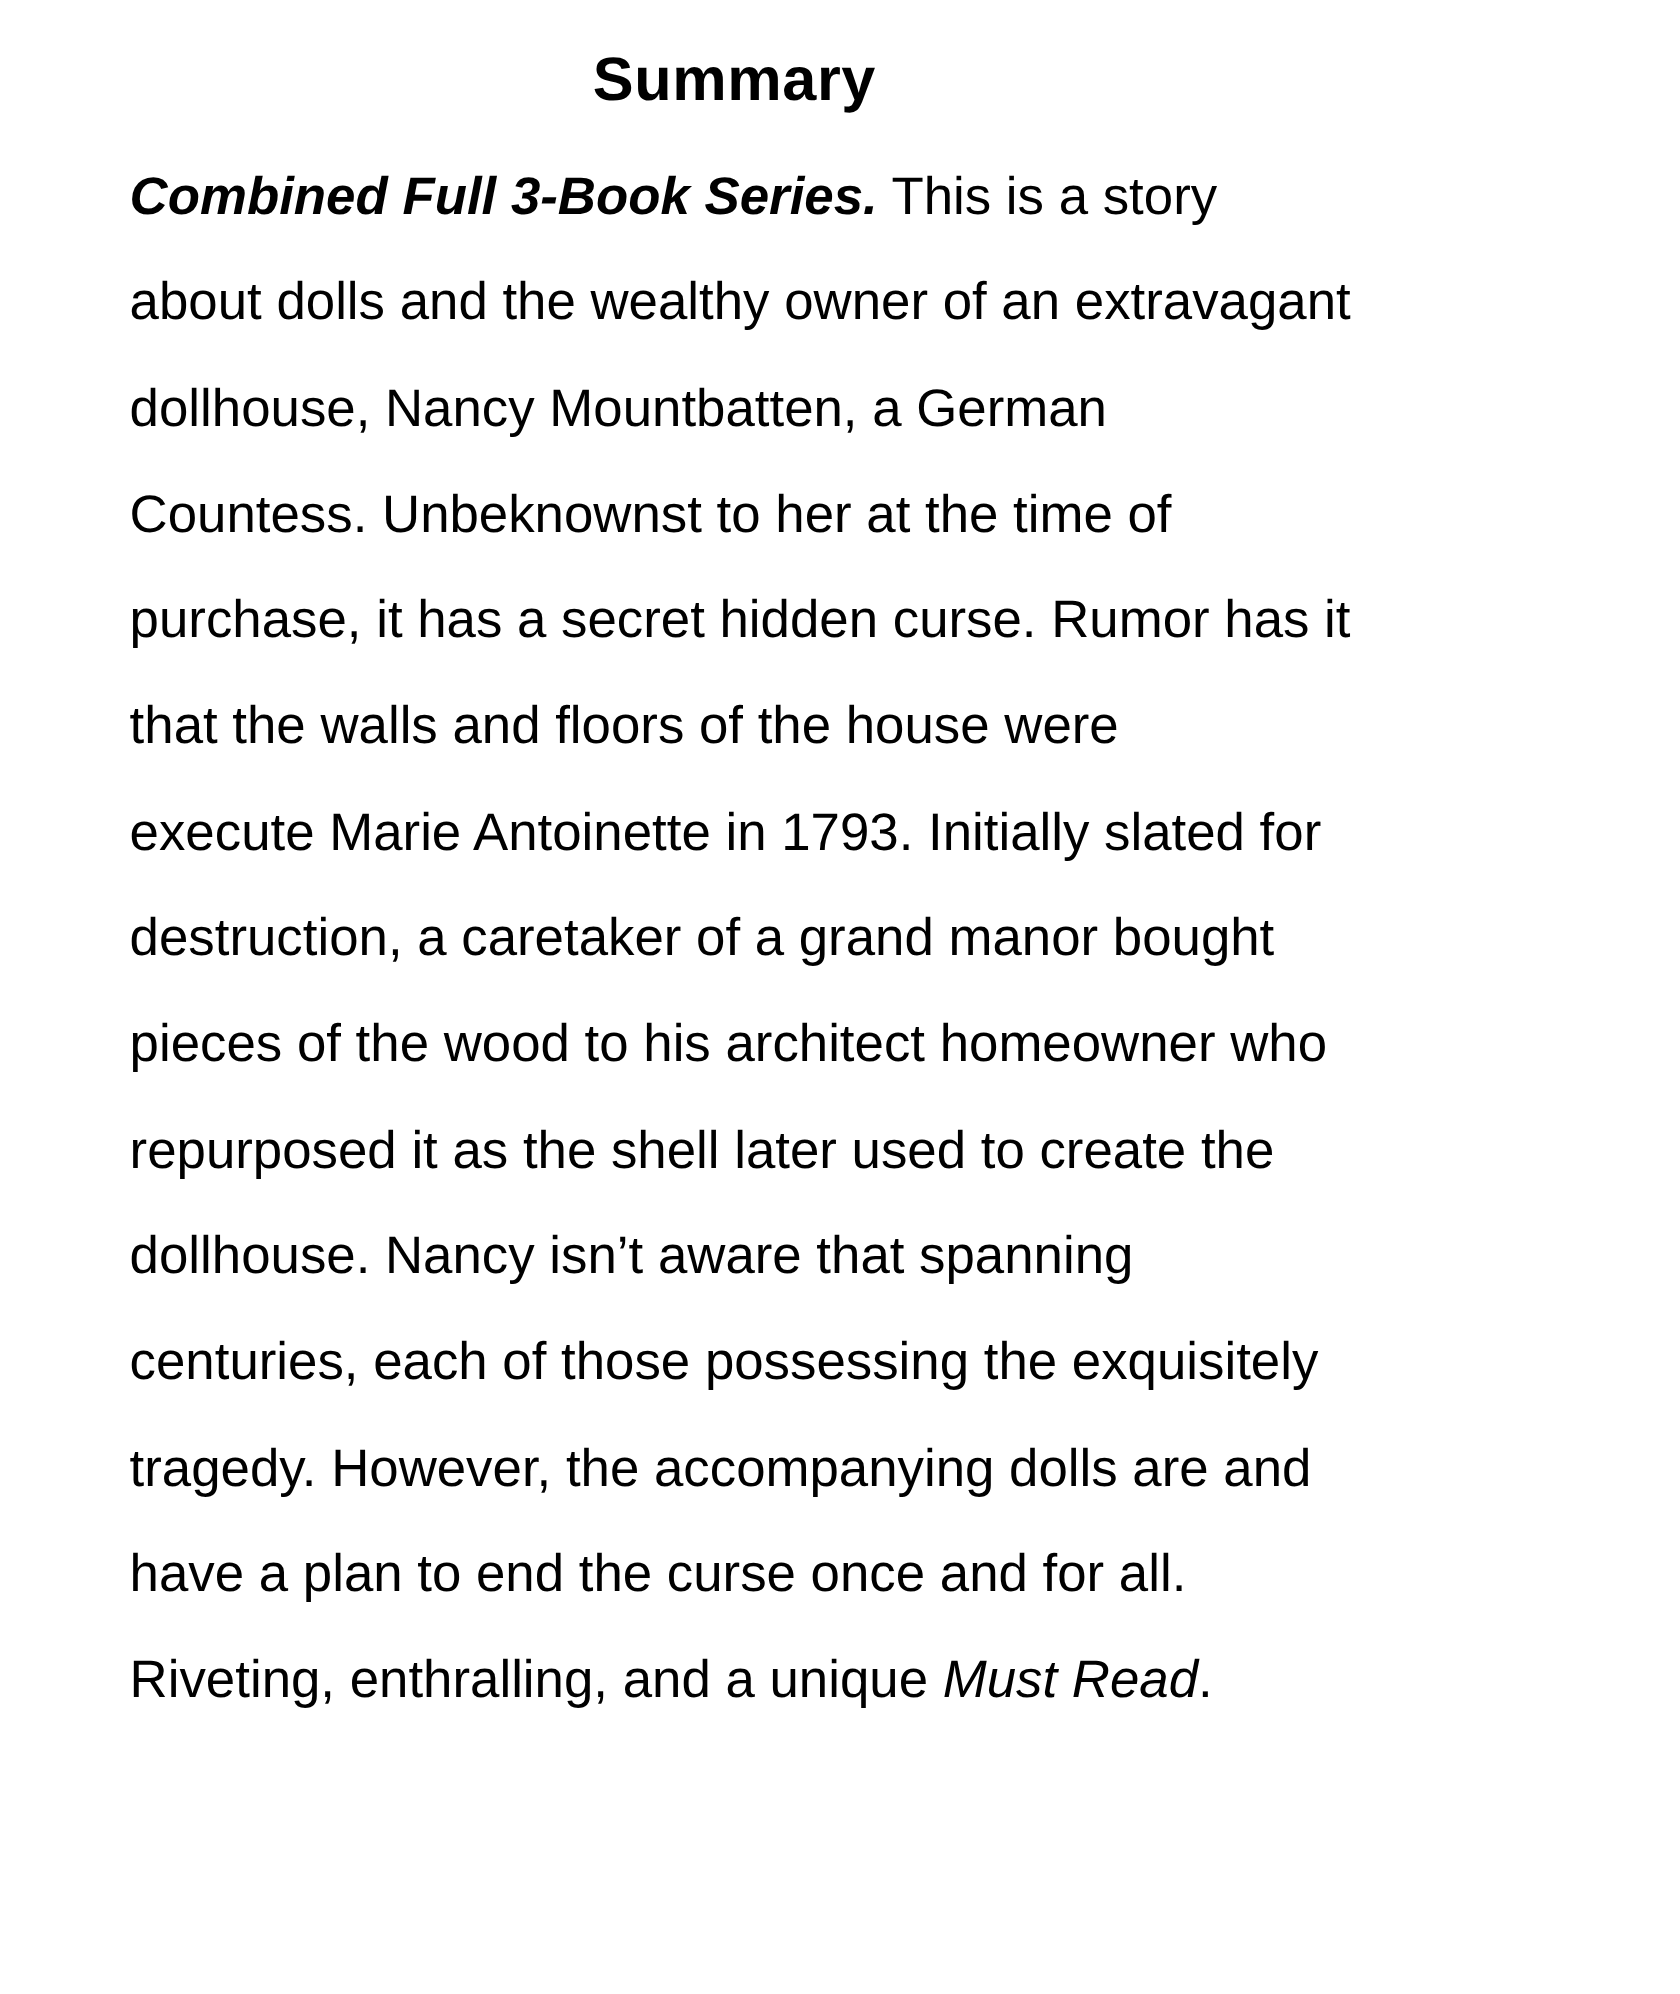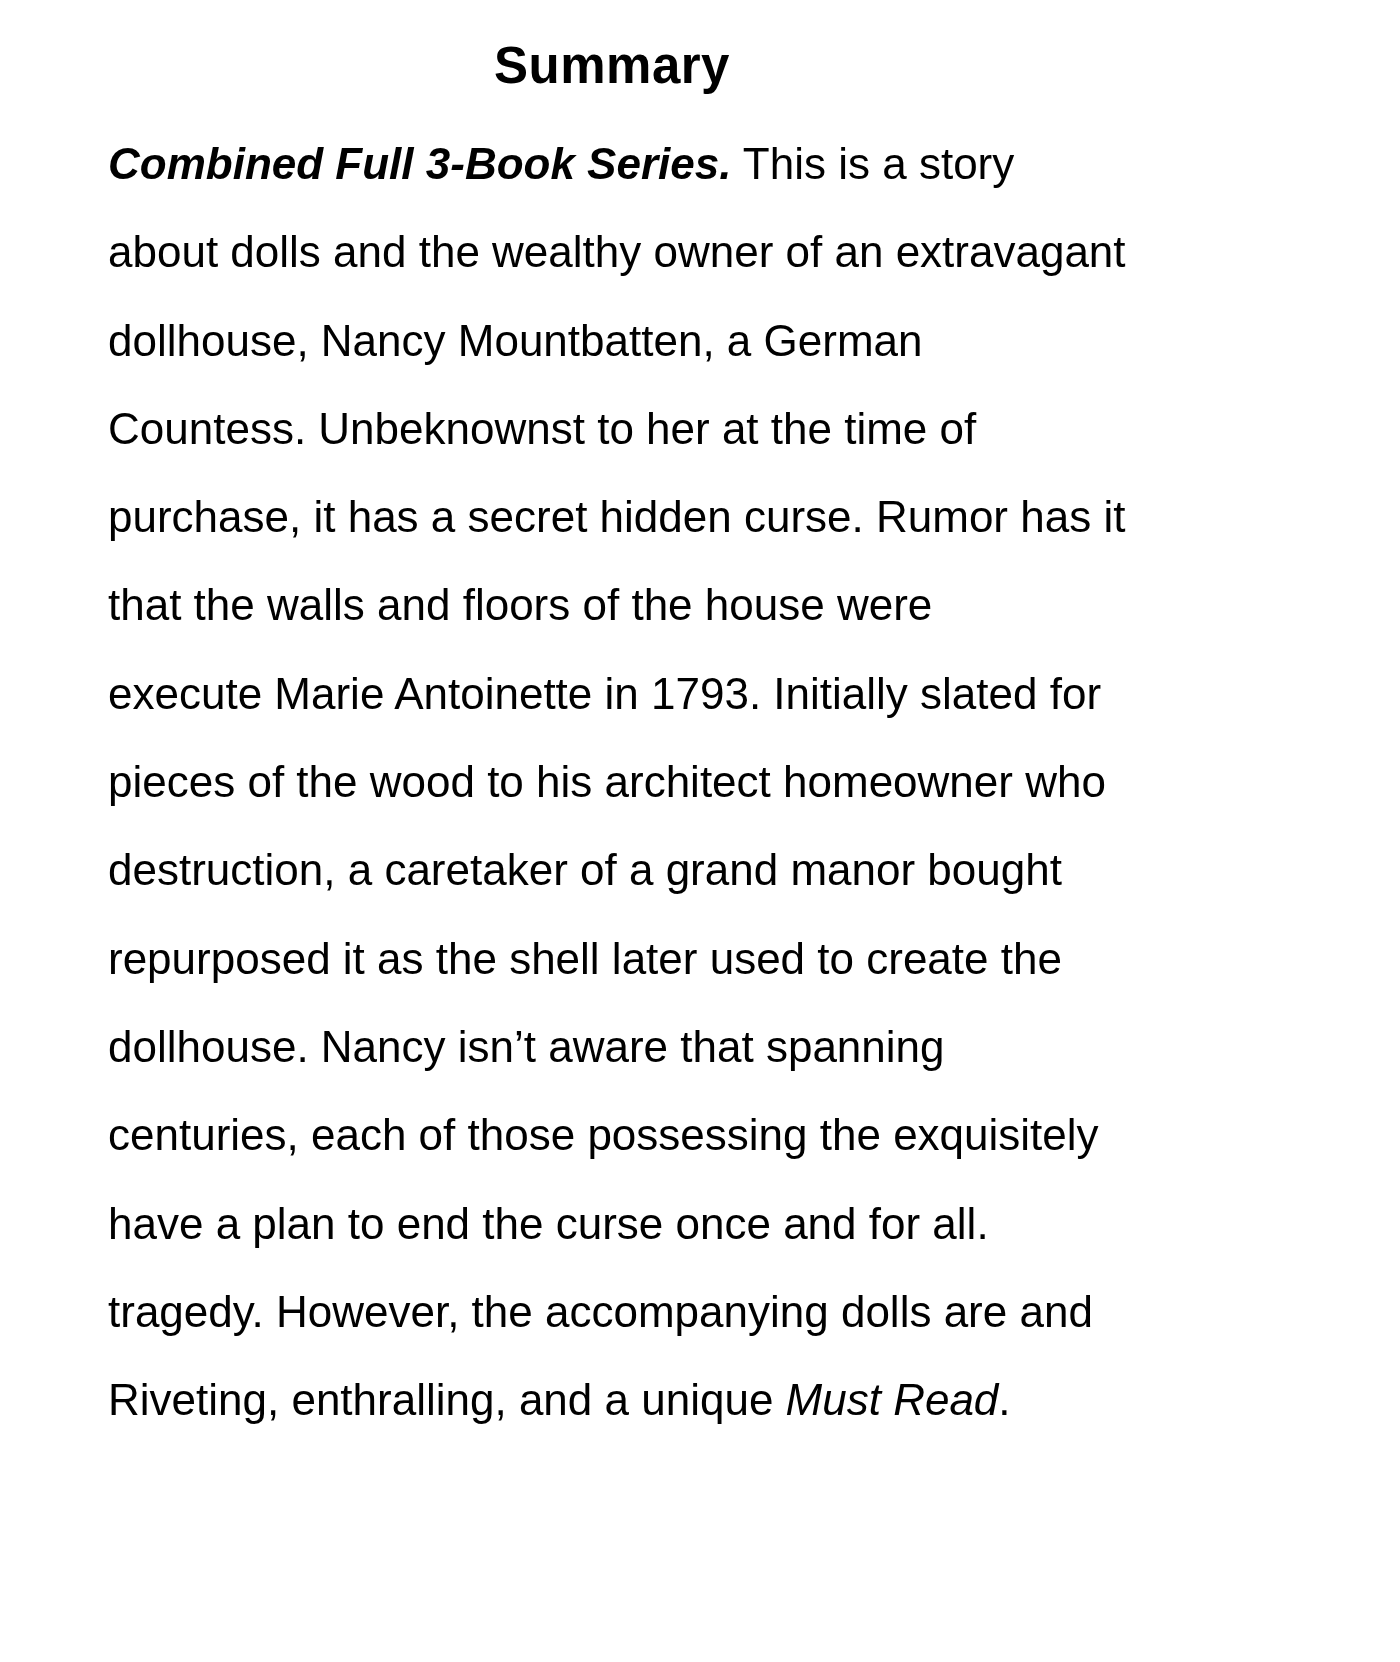--- a/index.html
+++ b/index.html
@@ -55,22 +55,22 @@
 <div class="page">
   <h1 class="doc-title">Summary</h1>
   <div class="doc-paragraph">
       <div class="text-line"><span class="seg-bold-italic">Combined Full 3-Book Series.</span><span class="seg-regular"> This is a story</span></div>
       <div class="text-line"><span class="seg-regular">about dolls and the wealthy owner of an extravagant</span></div>
       <div class="text-line"><span class="seg-regular">dollhouse, Nancy Mountbatten, a German</span></div>
       <div class="text-line"><span class="seg-regular">Countess. Unbeknownst to her at the time of</span></div>
       <div class="text-line"><span class="seg-regular">purchase, it has a secret hidden curse. Rumor has it</span></div>
       <div class="text-line"><span class="seg-regular">that the walls and floors of the house were</span></div>
       <div class="text-line"><span class="seg-regular">execute Marie Antoinette in 1793. Initially slated for</span></div>
+      <div class="text-line"><span class="seg-regular">destruction, a caretaker of a grand manor bought</span></div>
       <div class="text-line"><span class="seg-regular">pieces of the wood to his architect homeowner who</span></div>
-      <div class="text-line"><span class="seg-regular">destruction, a caretaker of a grand manor bought</span></div>
       <div class="text-line"><span class="seg-regular">repurposed it as the shell later used to create the</span></div>
       <div class="text-line"><span class="seg-regular">dollhouse. Nancy isn’t aware that spanning</span></div>
       <div class="text-line"><span class="seg-regular">centuries, each of those possessing the exquisitely</span></div>
+      <div class="text-line"><span class="seg-regular">tragedy. However, the accompanying dolls are and</span></div>
       <div class="text-line"><span class="seg-regular">have a plan to end the curse once and for all.</span></div>
-      <div class="text-line"><span class="seg-regular">tragedy. However, the accompanying dolls are and</span></div>
       <div class="text-line"><span class="seg-regular">Riveting, enthralling, and a unique </span><span class="seg-italic">Must Read</span><span class="seg-regular">.</span></div>
     </div>
 </div>
 
 </body></html>

